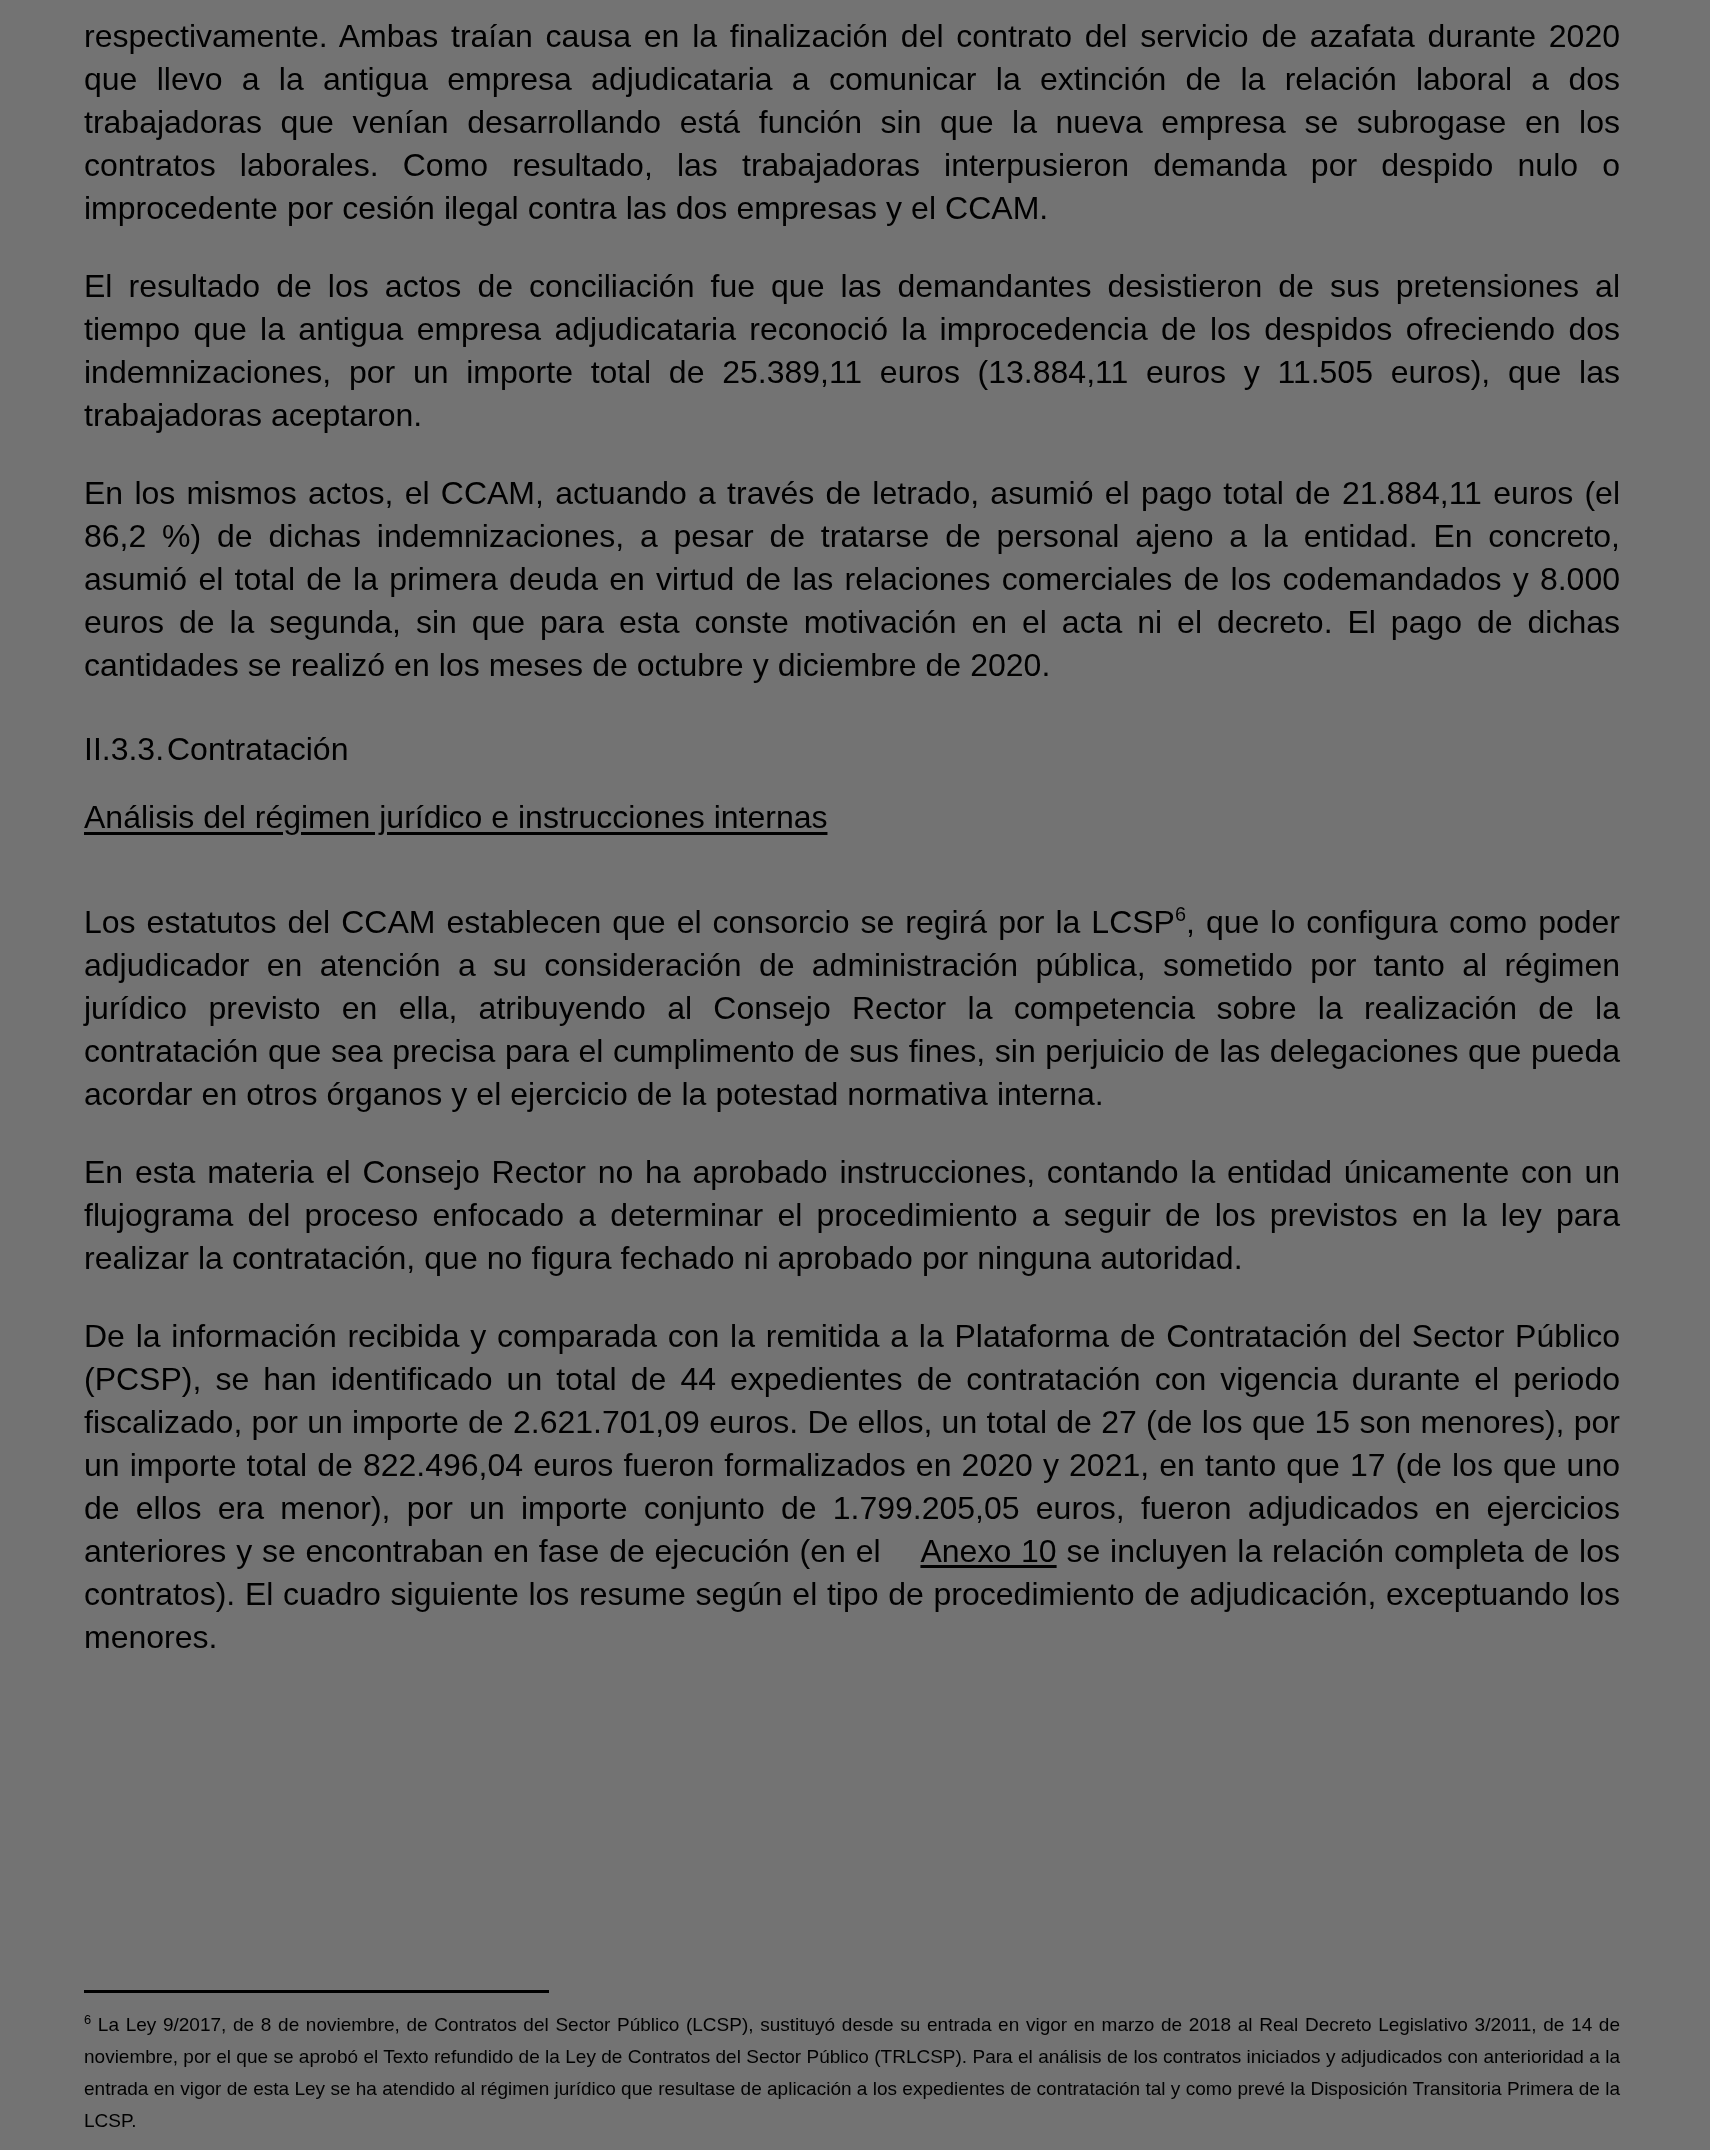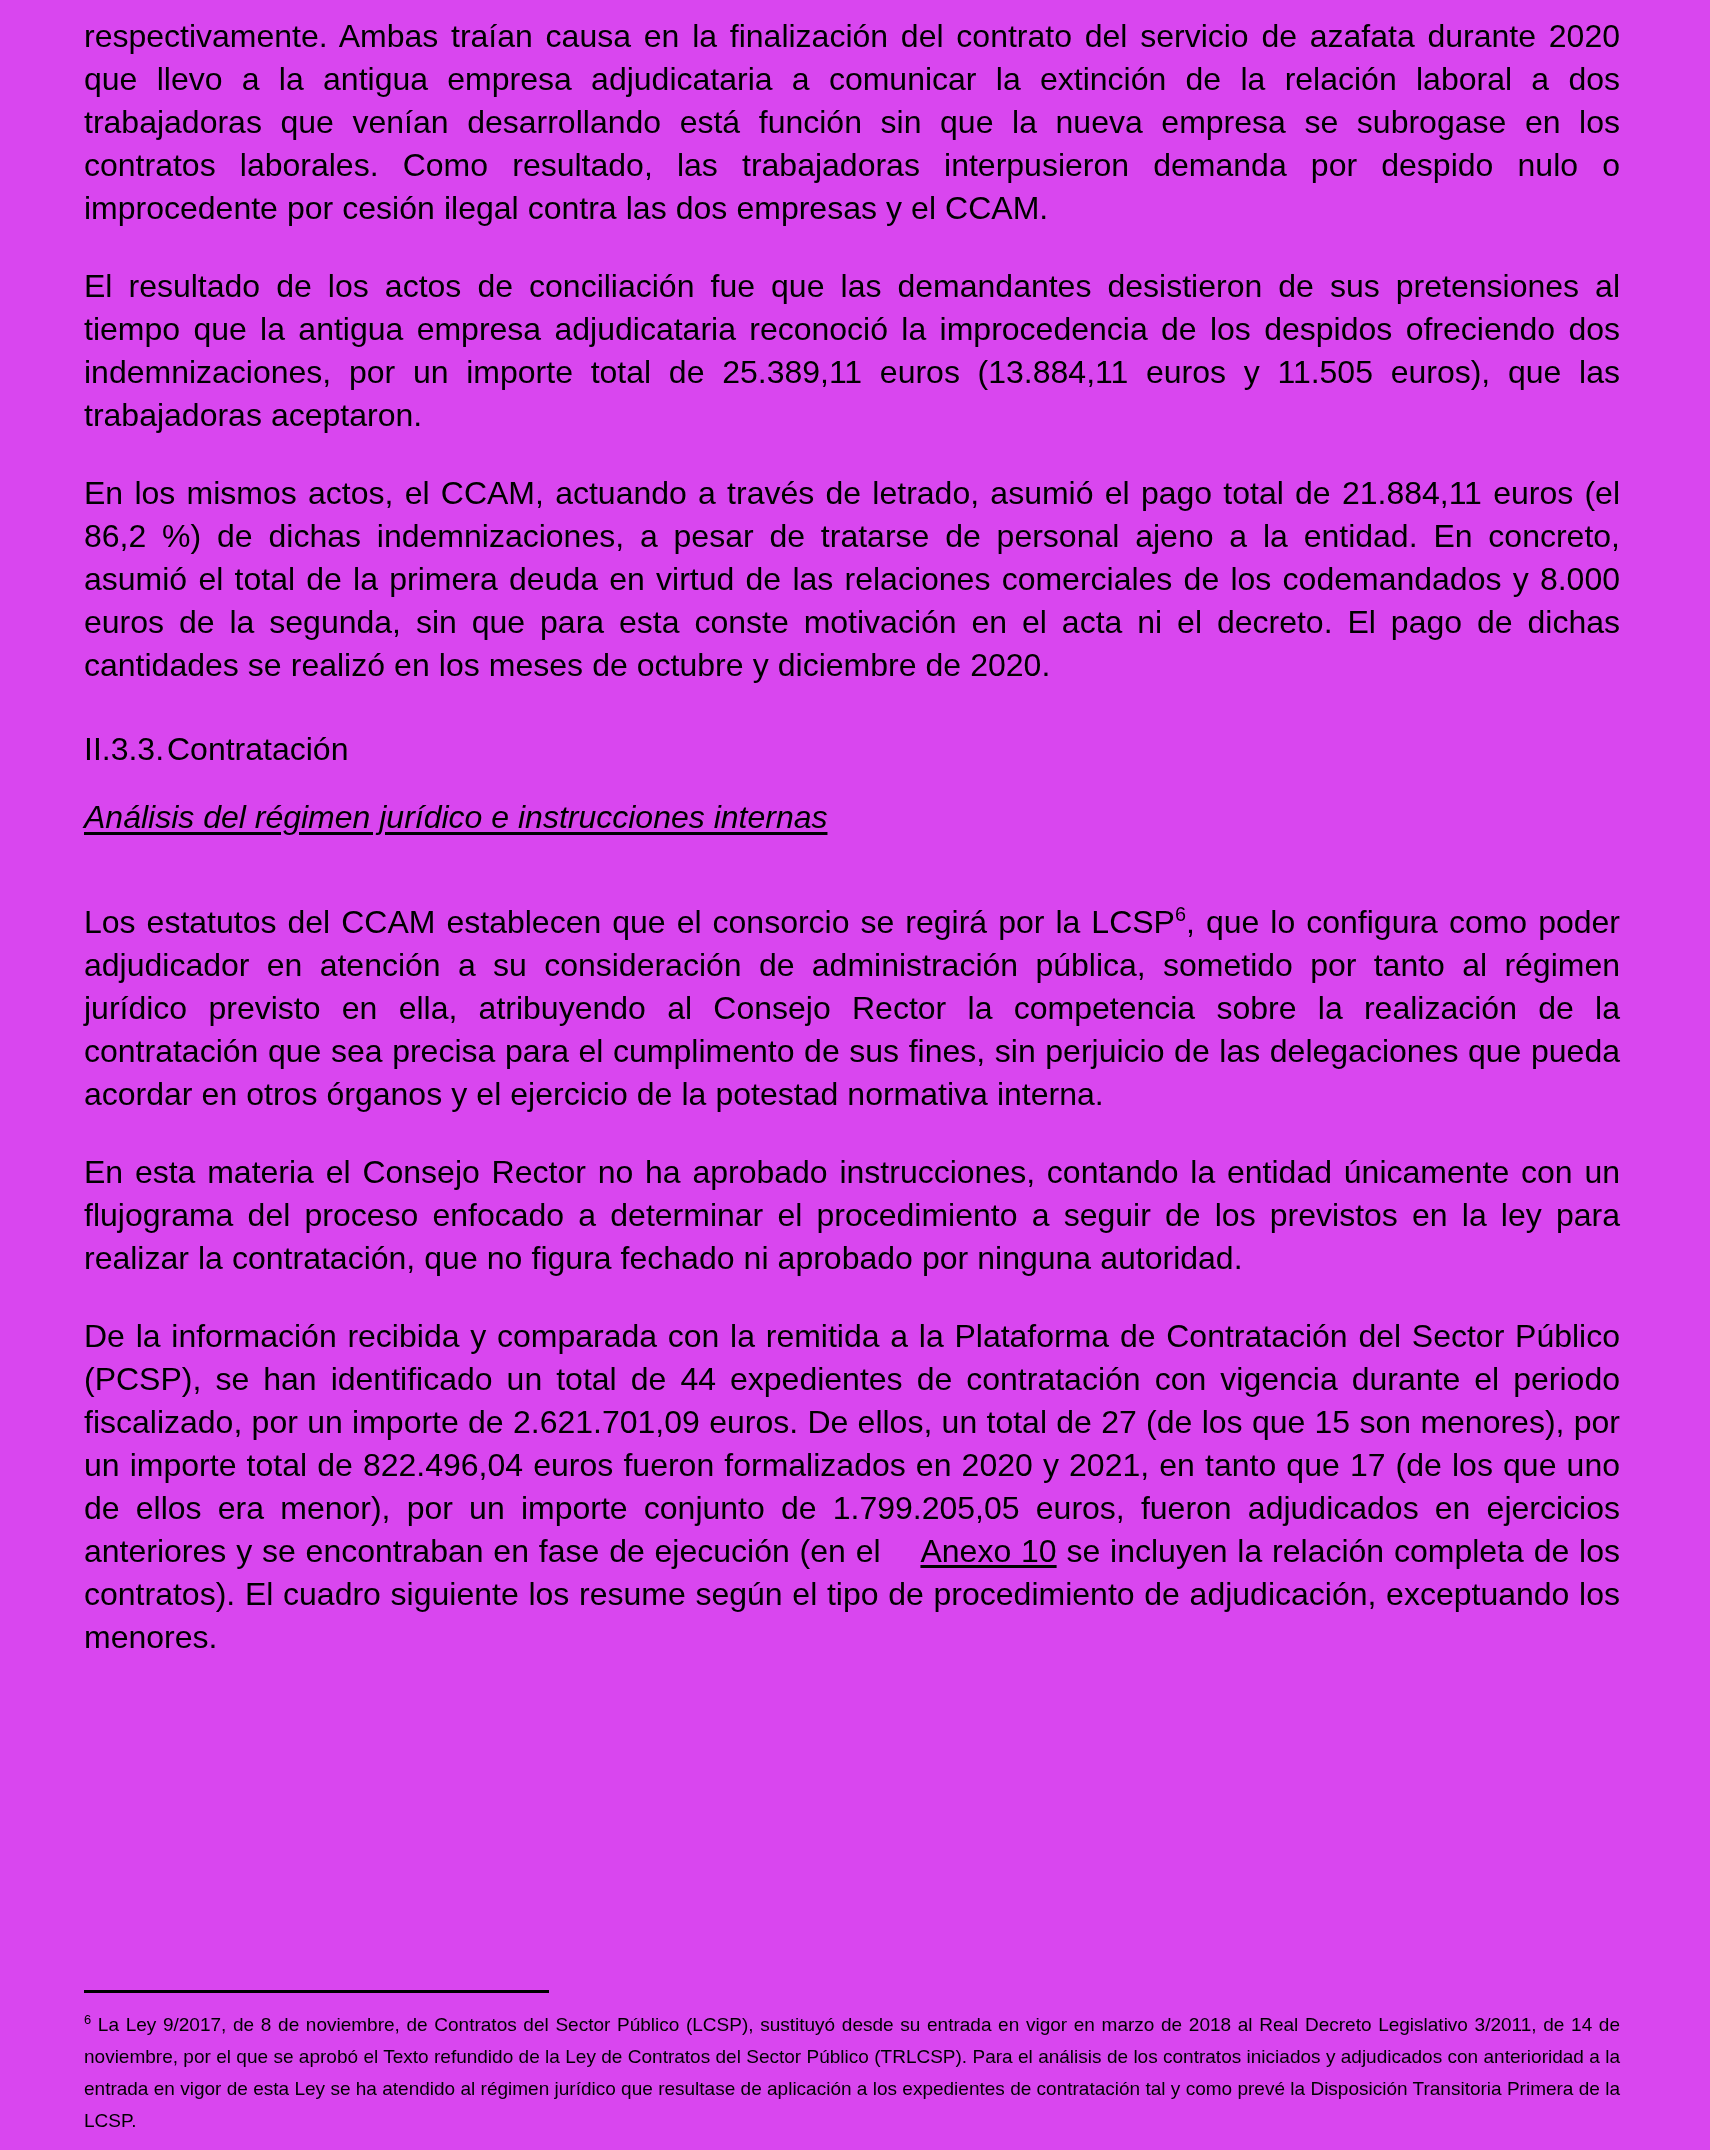--- a/index.html
+++ b/index.html
@@ -4,21 +4,21 @@
 <style>
   html, body {
     margin: 0;
     padding: 0;
     background: #ffffff;
   }
   .page {
     position: relative;
     width: 1711px;
     height: 2151px;
-    background: #d946ef;
+    background: #737373;
     box-sizing: border-box;
     padding: 14.5px 90px 0 84px;
     font-family: "Liberation Sans", sans-serif;
     color: #000000;
     overflow: hidden;
   }
   .body-area {
     position: relative;
     width: 1536px;
   }
@@ -40,21 +40,20 @@
     font-weight: normal;
   }
   .heading-num {
     display: inline-block;
     min-width: 83px;
   }
   .subhead {
     margin: 0 0 32px 0;
     font-size: 32px;
     line-height: 40px;
-    font-style: italic;
     text-decoration: underline;
     text-underline-offset: 4px;
     display: inline-block;
     text-align: right;
   }
   .subhead-wrap {
     margin: 0 0 32px 0;
   }
   sup.fn {
     font-size: 0.62em;

